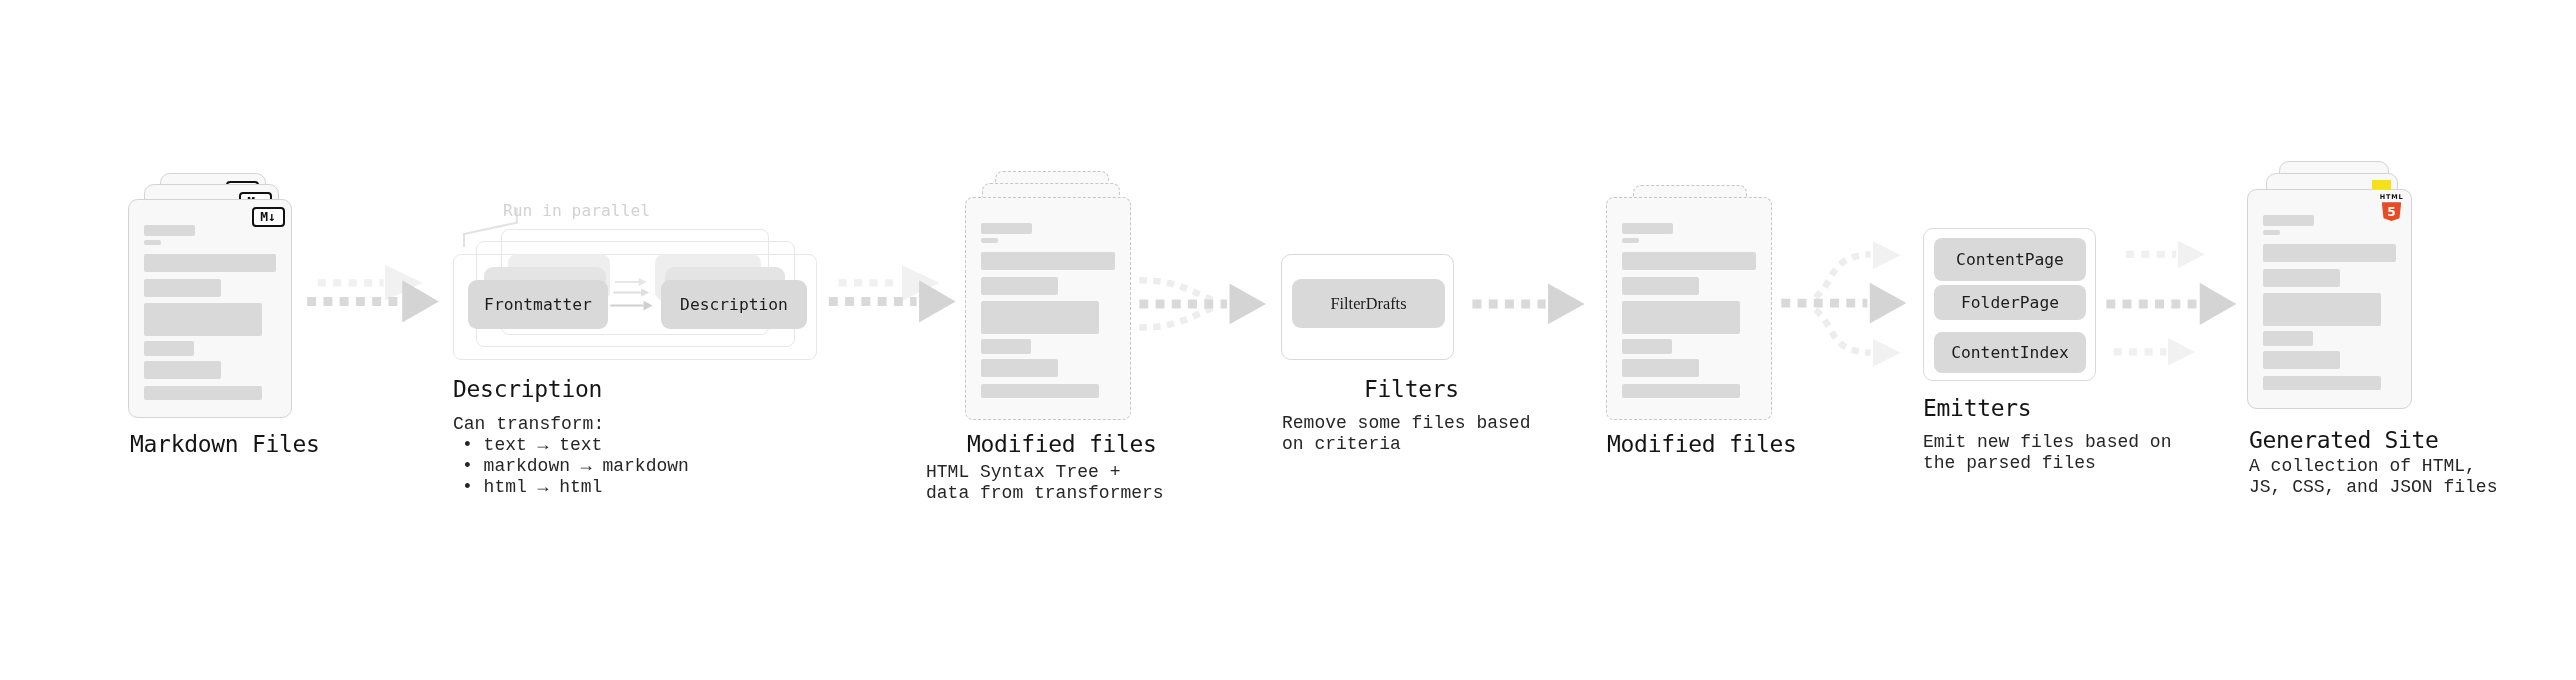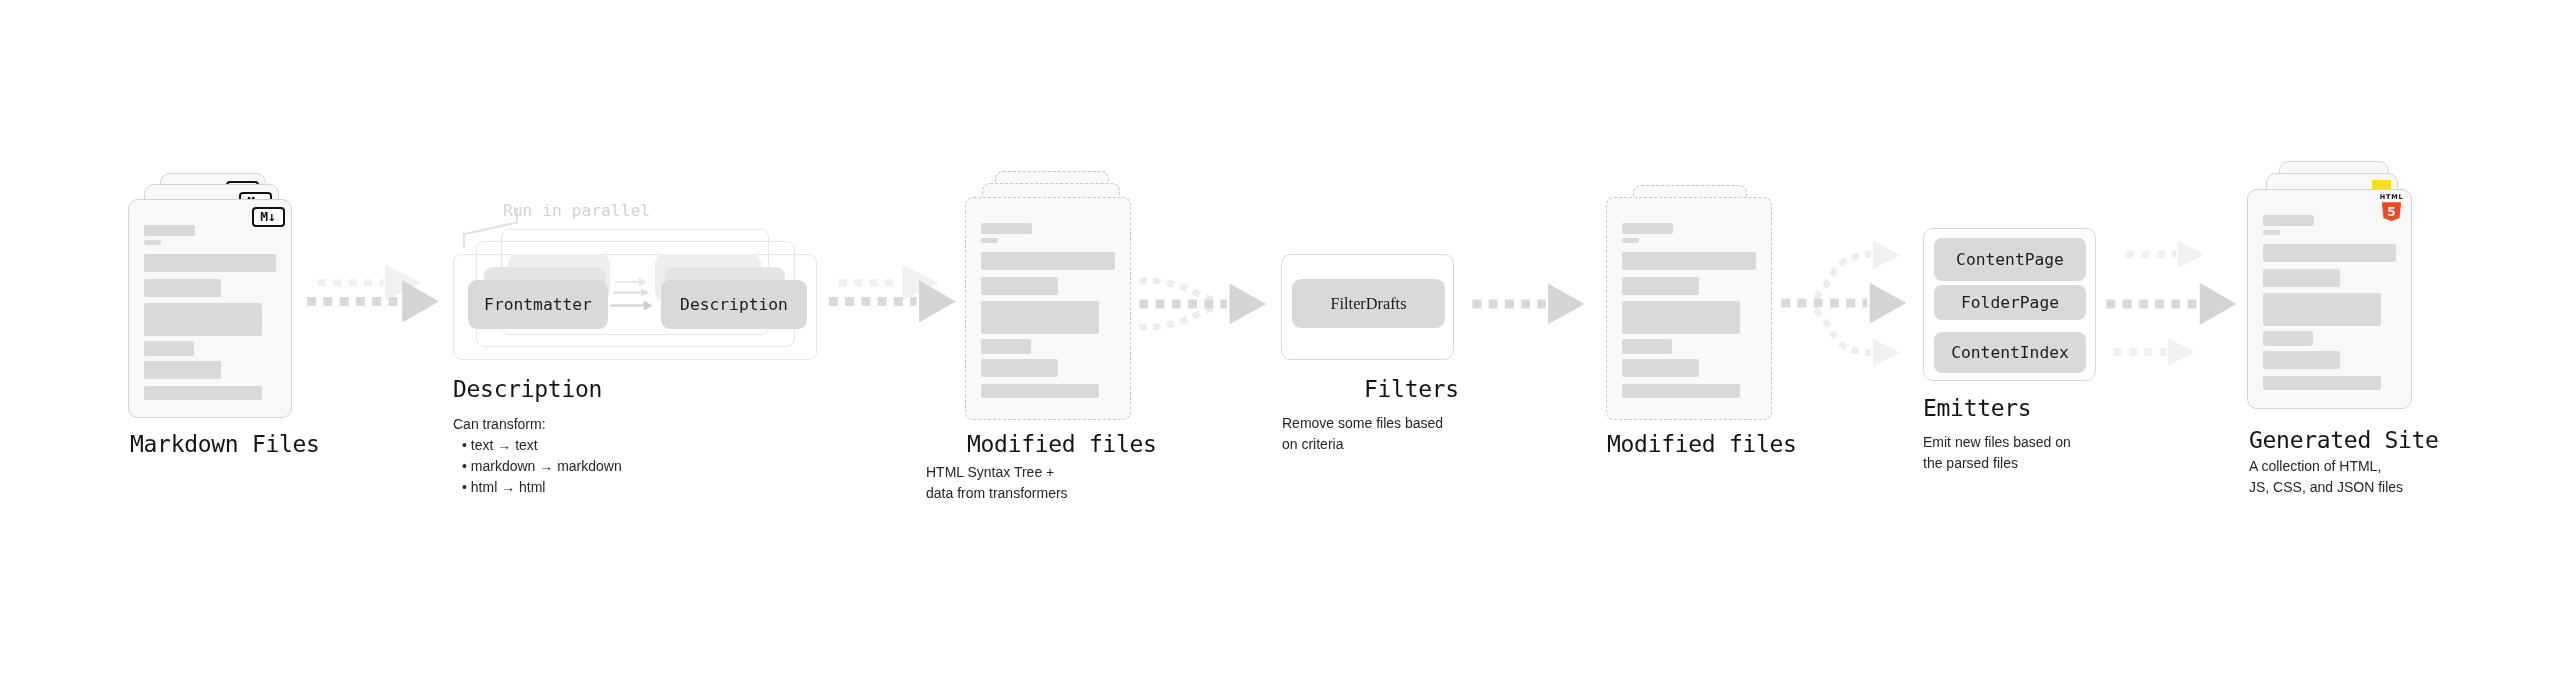--- a/index.html
+++ b/index.html
@@ -21,21 +21,21 @@
   .bar{background:var(--bar);border-radius:2px;}
 
   
   .pill{position:absolute;background:#d9d9d9;border-radius:9px;display:flex;align-items:center;justify-content:center;
         font-family:var(--mono);font-size:16.3px;color:#1c1c1c;white-space:nowrap;box-sizing:border-box;}
   .pill.g1{background:#e4e4e4;}
   .pill.g2{background:#eeeeee;}
 
   
   .stage-title{position:absolute;font-family:var(--mono);font-size:23px;font-weight:500;color:#141414;white-space:nowrap;letter-spacing:-0.3px;}
-  .stage-desc{position:absolute;font-family:Liberation Sans, sans-serif;font-size:14px;line-height:21px;color:#262626;white-space:nowrap;}
+  .stage-desc{position:absolute;font-family:Liberation Mono, monospace;font-size:18px;line-height:21px;color:#262626;white-space:nowrap;}
   .stage-desc .indent{padding-left:9px;}
   .parallel-note{position:absolute;left:503px;top:201px;font-family:var(--mono);font-size:16.3px;color:#d2d2d2;white-space:nowrap;}
 
   
   .md-badge{position:absolute;top:6.5px;right:6.5px;width:33px;height:20.3px;background:#fff;border:2px solid #101010;border-radius:4.1px;
             display:flex;align-items:center;justify-content:center;font-family:var(--mono);font-weight:700;font-size:13px;color:#101010;box-sizing:border-box;}
   .css-badge{position:absolute;top:16px;right:8.1px;display:flex;flex-direction:column;align-items:center;}
   .css-word{font-family:"DejaVu Sans","Liberation Sans",sans-serif;font-weight:700;font-size:7.3px;color:#111;line-height:6.5px;}
   .css-underline{width:14px;height:2.4px;background:#2f5ae0;margin-top:1.6px;}
   .js-badge{position:absolute;top:5.7px;right:6.5px;width:18.7px;height:14.6px;background:#f7df1e;}

